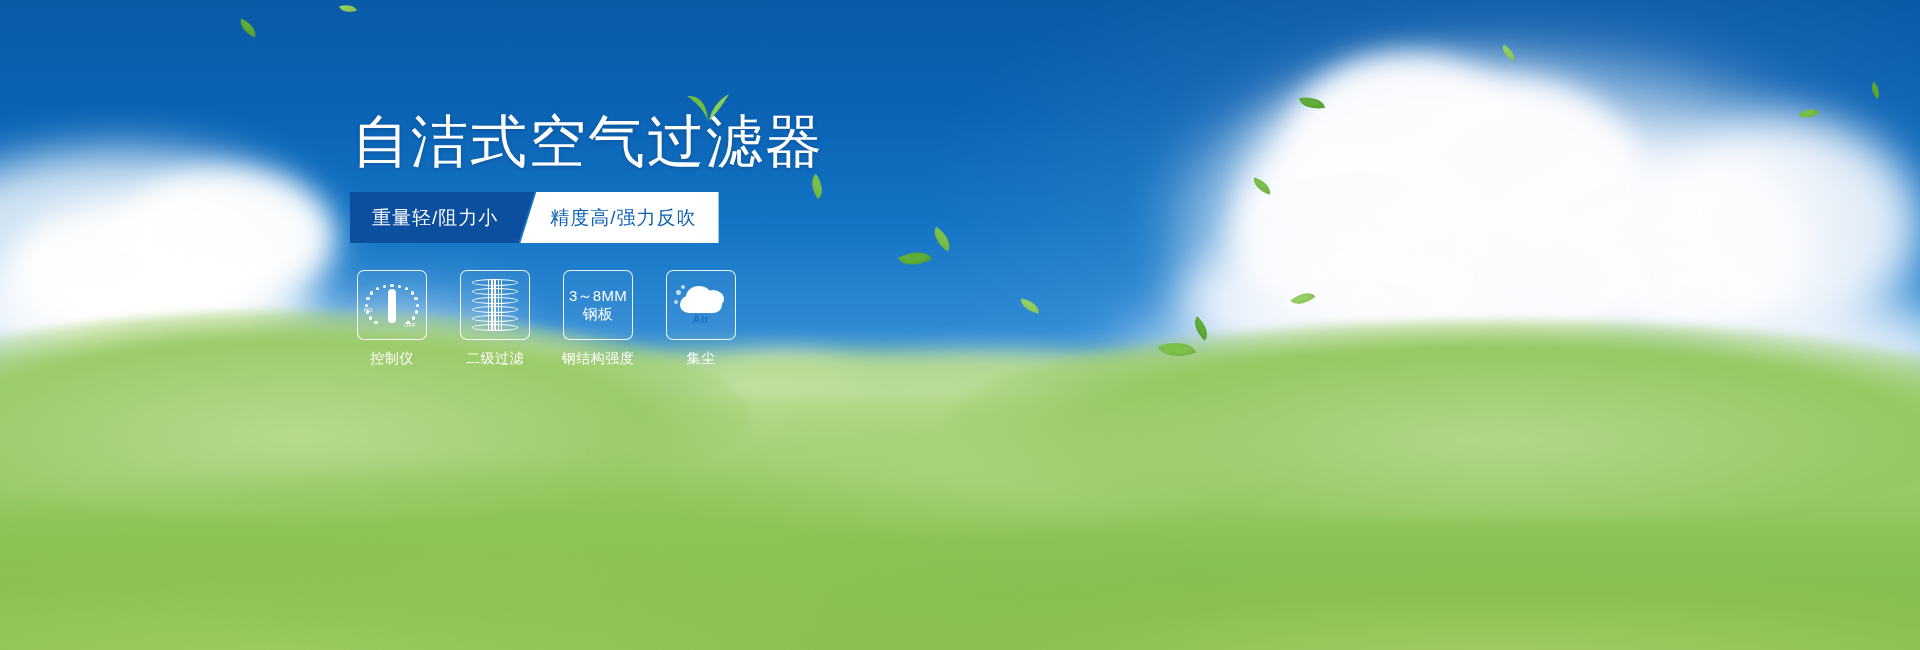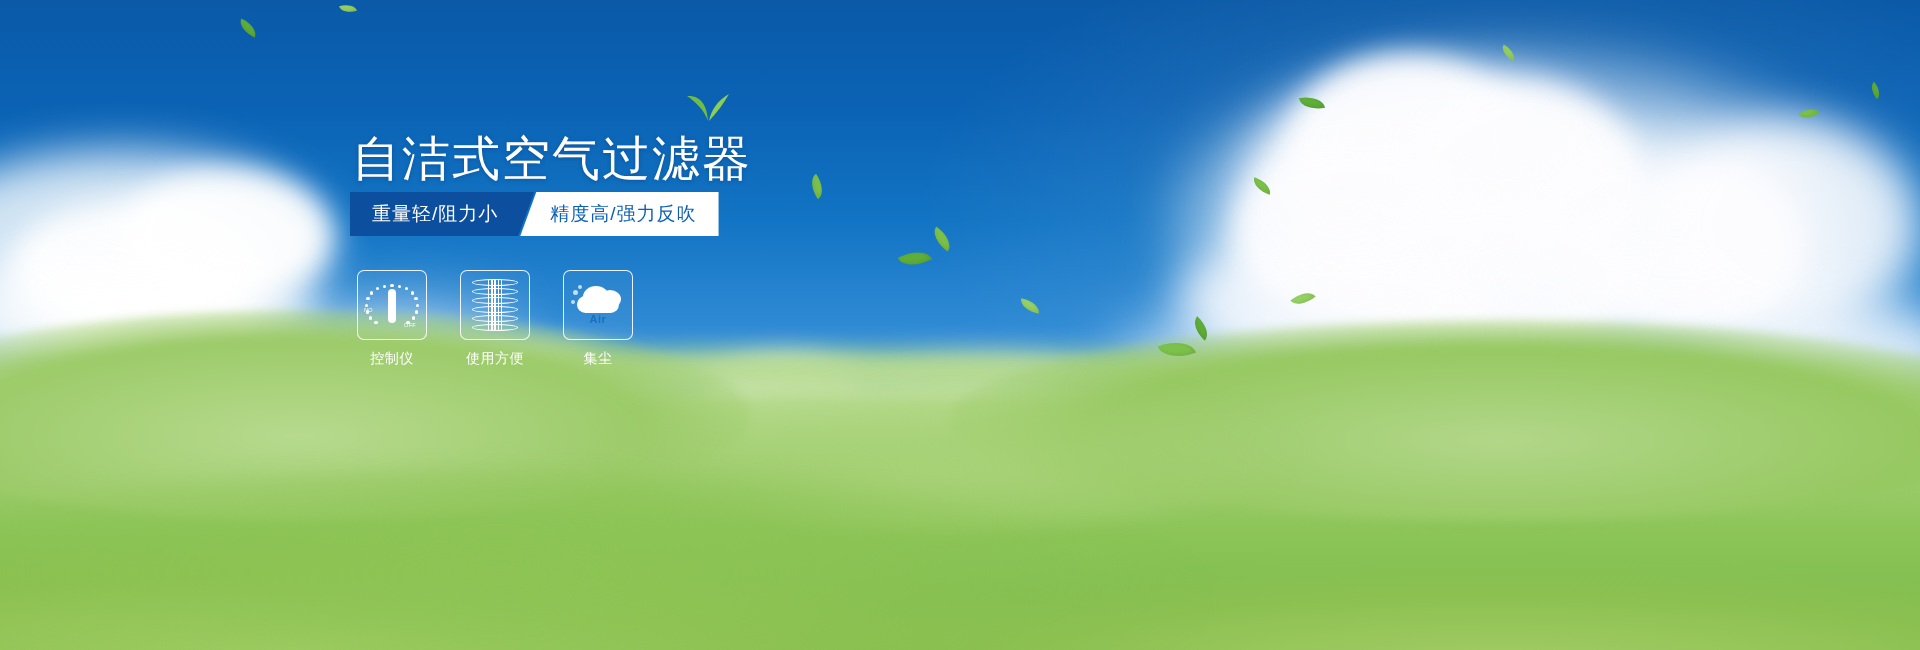--- a/index.html
+++ b/index.html
@@ -42,28 +42,28 @@
 
   
   .leaf{position:absolute;background:#7cc24a;border-radius:0 100% 0 100%;
         box-shadow:inset -2px -2px 4px rgba(0,0,0,.10);}
   .leaf.dark{background:#5fae38;}
   .leaf.light{background:#95d163;}
 
   
   .content{position:absolute;left:0;top:0;width:1920px;height:650px;}
   .title{
-    position:absolute;left:352px;top:127px;
-    color:#ffffff;font-size:48px;letter-spacing:2px;font-weight:400;
+    position:absolute;left:352px;top:104px;
+    color:#ffffff;font-size:57px;letter-spacing:2px;font-weight:400;
     text-shadow:0 1px 4px rgba(0,40,90,.35);
     white-space:nowrap;
   }
   .title-leaf{position:absolute;left:686px;top:92px;width:44px;height:30px;}
 
-  .tabs{position:absolute;left:350px;top:192px;display:flex;align-items:stretch;height:44px;}
+  .tabs{position:absolute;left:350px;top:192px;display:flex;align-items:stretch;height:51px;}
   .tab{
     display:flex;align-items:center;justify-content:center;
     font-size:19px;letter-spacing:1px;white-space:nowrap;
   }
   .tab-a{
     background:#0b4f9e;color:#ffffff;padding:0 26px 0 22px;
     clip-path:polygon(0 0, 100% 0, calc(100% - 16px) 100%, 0 100%);
     padding-right:36px;
   }
   .tab-b{
@@ -229,23 +229,30 @@
           <div class="coil">
             <div class="core"></div>
             <div class="ring" style="top:0px;"></div>
             <div class="ring" style="top:9px;"></div>
             <div class="ring" style="top:18px;"></div>
             <div class="ring" style="top:27px;"></div>
             <div class="ring" style="top:36px;"></div>
             <div class="ring" style="top:45px;"></div>
           </div>
         </div>
-        <div class="fcap">使用方便</div>
-      </div>
-
+        <div class="fcap">二级过滤</div>
+      </div>
+
+      <div class="feature">
+        <div class="fbox">
+          <div class="ftxt">3～8MM</div>
+          <div class="ftxt">钢板</div>
+        </div>
+        <div class="fcap">钢结构强度</div>
+      </div>
 
       <div class="feature">
         <div class="fbox">
           <div class="aircloud">
             <div class="puff" style="left:12px;top:2px;width:26px;height:22px;"></div>
             <div class="puff" style="left:28px;top:6px;width:22px;height:18px;"></div>
             <div class="puff" style="left:6px;top:12px;width:42px;height:17px;border-radius:9px;"></div>
             <div class="dust" style="left:2px;top:6px;width:5px;height:5px;"></div>
             <div class="dust" style="left:0px;top:16px;width:4px;height:4px;"></div>
             <div class="dust" style="left:7px;top:1px;width:4px;height:4px;"></div>

